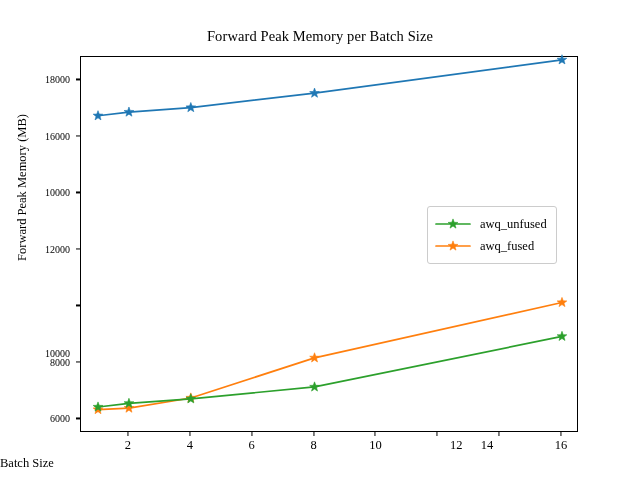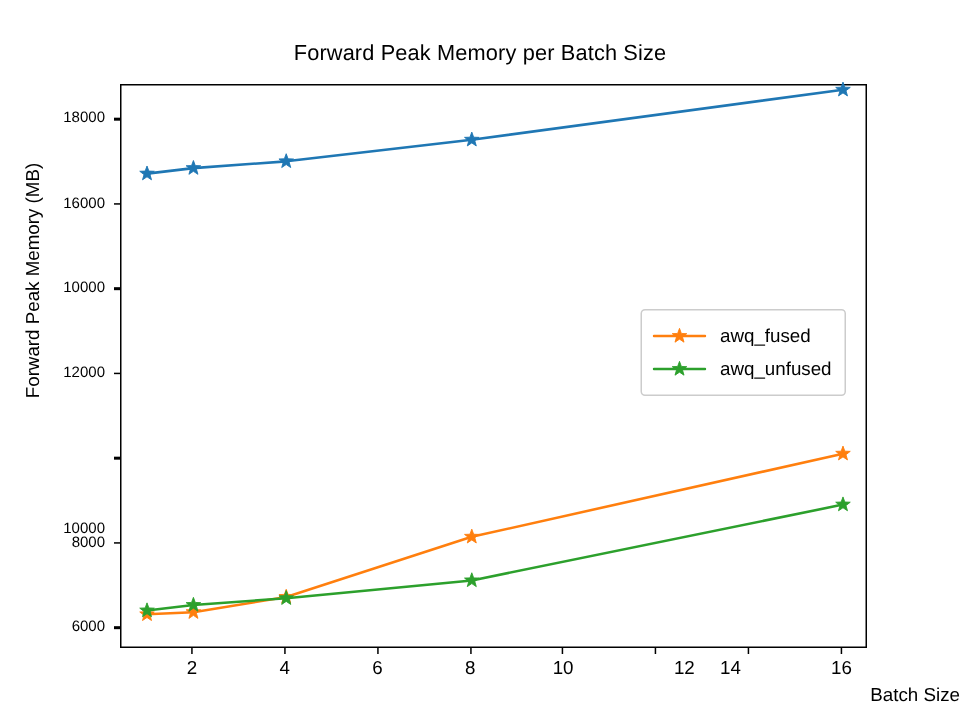--- a/index.html
+++ b/index.html
@@ -5,21 +5,21 @@
   html, body {
     margin: 0;
     padding: 0;
     background: #ffffff;
   }
   #fig {
     position: relative;
     width: 640px;
     height: 468px;
     background: #ffffff;
-    font-family: Liberation Sans, sans-serif;
+    font-family: Liberation Serif, serif;
     overflow: hidden;
   }
   #chart-title {
     position: absolute;
     left: 0;
     top: 28px;
     width: 640px;
     text-align: center;
     font-size: 14.5px;
     color: #000000;
@@ -74,21 +74,21 @@
     width: 1.1px;
     height: 4px;
     background: #000000;
     transform: translateX(-50%);
   }
   #xlabel {
     position: absolute;
     left: 0;
     top: 456px;
     width: 640px;
-    text-align: right;
+    text-align: left;
     font-size: 12.5px;
     color: #000000;
   }
   #ylabel {
     position: absolute;
     left: -108px;
     top: 180px;
     width: 260px;
     text-align: center;
     font-size: 12.5px;
@@ -193,27 +193,27 @@
           <path d="M109.81,336.72L111.04,340.12L114.66,340.24L111.80,342.47L112.81,345.94L109.81,343.92L106.81,345.94L107.81,342.47L104.96,340.24L108.57,340.12Z" fill="#2ca02c" stroke="#2ca02c" stroke-width="0.6" stroke-linejoin="round"></path>
           <path d="M233.53,324.85L234.77,328.25L238.38,328.38L235.53,330.60L236.53,334.08L233.53,332.05L230.54,334.08L231.54,330.60L228.68,328.38L232.30,328.25Z" fill="#2ca02c" stroke="#2ca02c" stroke-width="0.6" stroke-linejoin="round"></path>
           <path d="M480.99,274.29L482.22,277.69L485.84,277.81L482.98,280.04L483.99,283.51L480.99,281.49L477.99,283.51L478.99,280.04L476.14,277.81L479.75,277.69Z" fill="#2ca02c" stroke="#2ca02c" stroke-width="0.6" stroke-linejoin="round"></path>
         </g>
       </svg>
   </div>
 
   <div id="legend">
       <div class="legend-row">
         <div class="legend-swatch"><svg width="36" height="18" viewBox="0 0 36 18">
+            <line x1="1" y1="9" x2="35" y2="9" stroke="#2ca02c" stroke-width="1.7" stroke-linecap="round"></line>
+            <path d="M18.00,3.90L19.23,7.30L22.85,7.42L20.00,9.65L21.00,13.13L18.00,11.10L15.00,13.13L16.00,9.65L13.15,7.42L16.77,7.30Z" fill="#2ca02c" stroke="#2ca02c" stroke-width="0.6" stroke-linejoin="round"></path>
+          </svg></div>
+        <div class="legend-text">awq_unfused</div>
+      </div>
+      <div class="legend-row">
+        <div class="legend-swatch"><svg width="36" height="18" viewBox="0 0 36 18">
             <line x1="1" y1="9" x2="35" y2="9" stroke="#ff7f0e" stroke-width="1.7" stroke-linecap="round"></line>
             <path d="M18.00,3.90L19.23,7.30L22.85,7.42L20.00,9.65L21.00,13.13L18.00,11.10L15.00,13.13L16.00,9.65L13.15,7.42L16.77,7.30Z" fill="#ff7f0e" stroke="#ff7f0e" stroke-width="0.6" stroke-linejoin="round"></path>
           </svg></div>
         <div class="legend-text">awq_fused</div>
       </div>
-      <div class="legend-row">
-        <div class="legend-swatch"><svg width="36" height="18" viewBox="0 0 36 18">
-            <line x1="1" y1="9" x2="35" y2="9" stroke="#2ca02c" stroke-width="1.7" stroke-linecap="round"></line>
-            <path d="M18.00,3.90L19.23,7.30L22.85,7.42L20.00,9.65L21.00,13.13L18.00,11.10L15.00,13.13L16.00,9.65L13.15,7.42L16.77,7.30Z" fill="#2ca02c" stroke="#2ca02c" stroke-width="0.6" stroke-linejoin="round"></path>
-          </svg></div>
-        <div class="legend-text">awq_unfused</div>
-      </div>
     </div>
 
 </div>
 
 </body></html>

